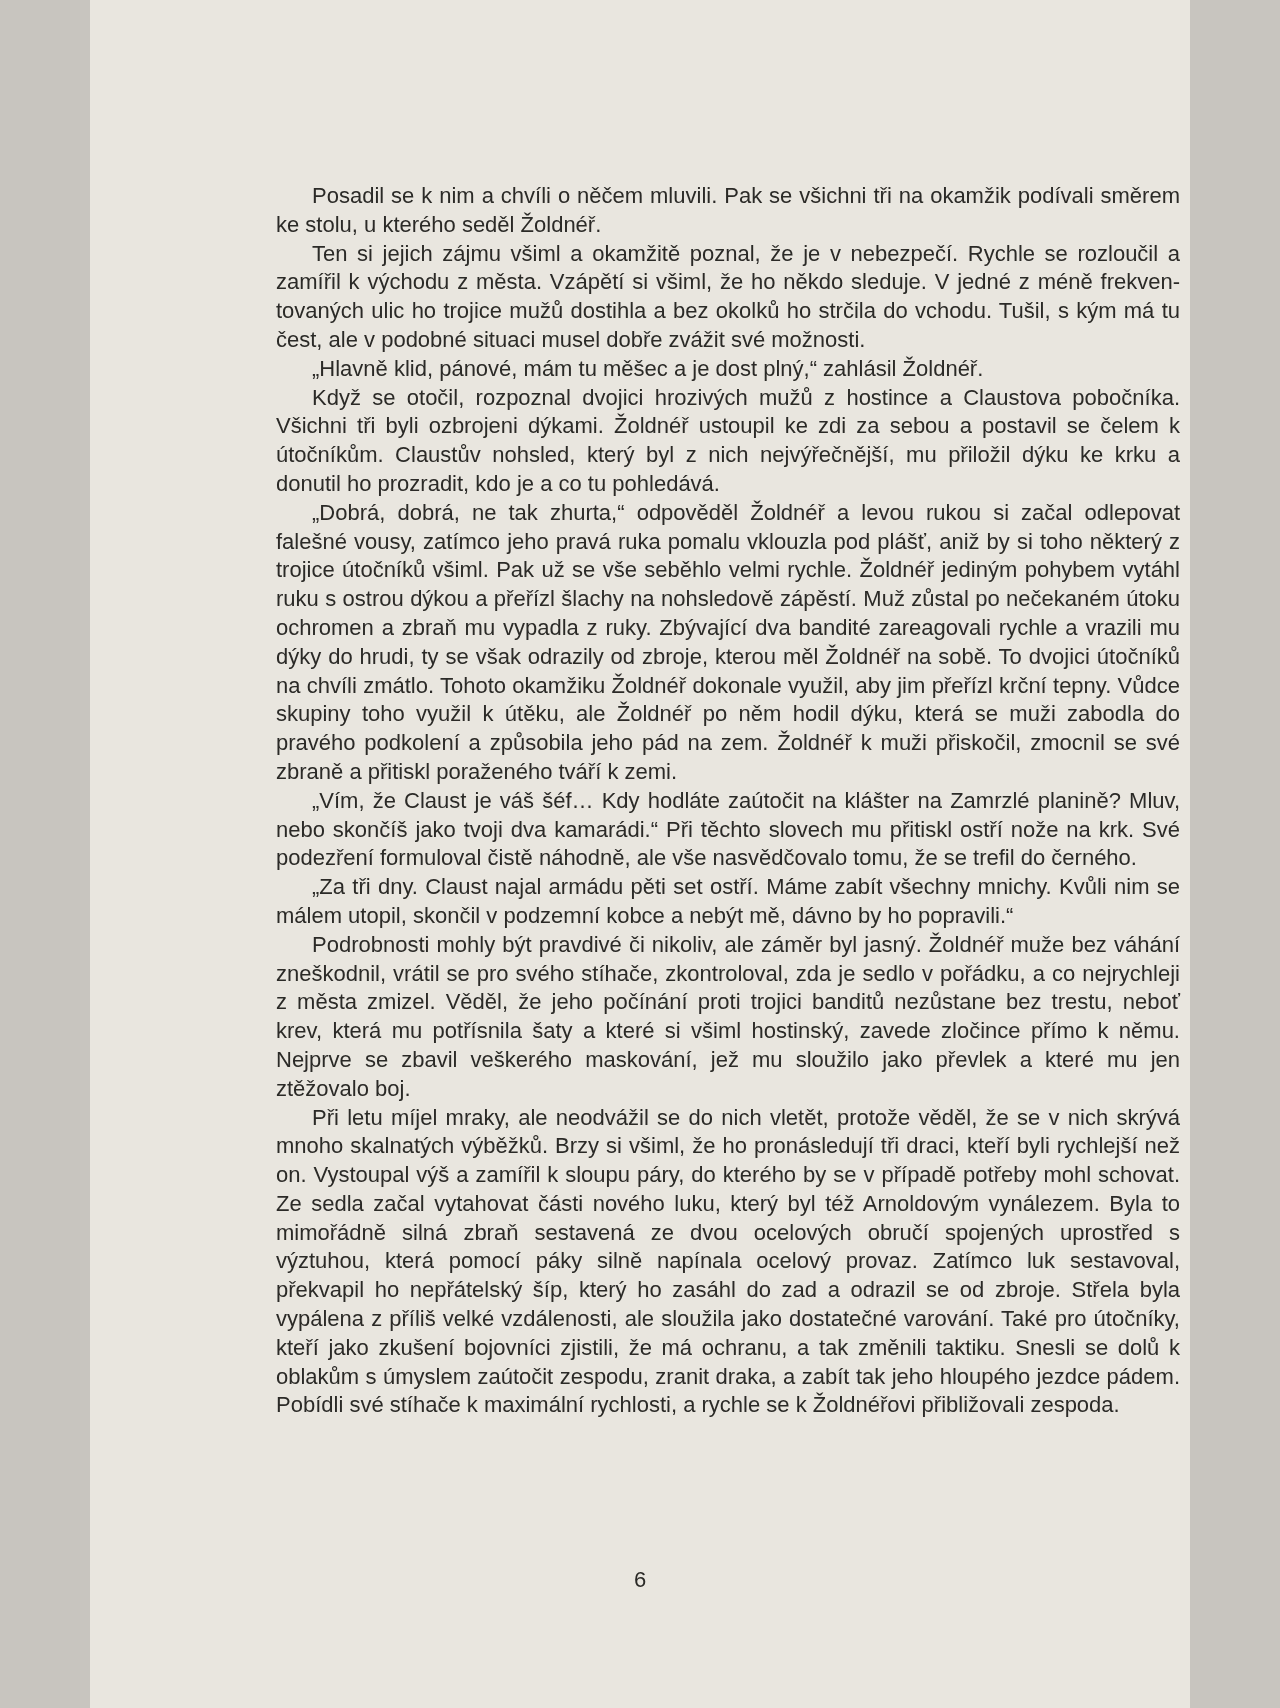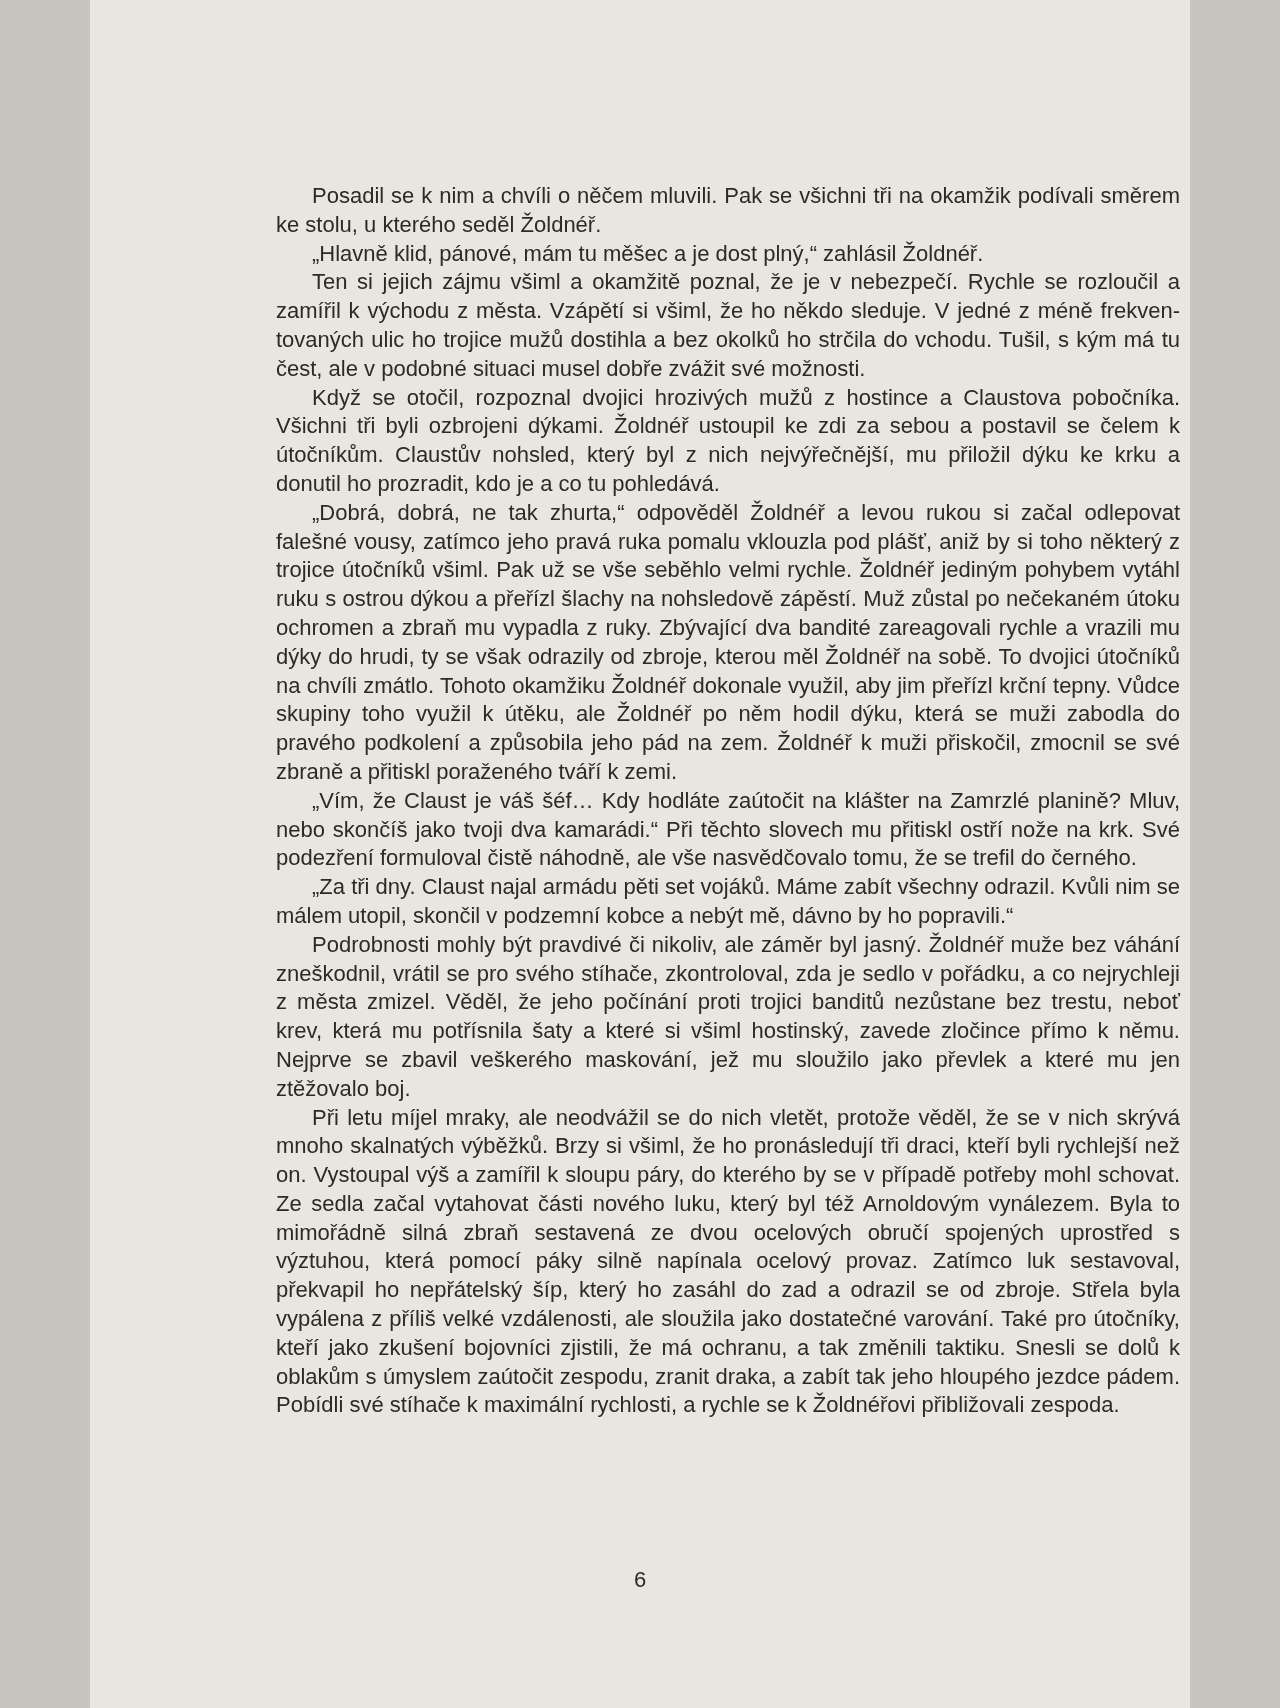--- a/index.html
+++ b/index.html
@@ -42,23 +42,23 @@
     font-size: 22px;
     line-height: 28px;
   }
 </style>
 </head>
 <body>
 
 <div class="page">
   <div class="text-block">
       <p>Posadil se k nim a chvíli o něčem mluvili. Pak se všichni tři na okamžik podívali směrem ke stolu, u kterého seděl Žoldnéř.</p>
+      <p>Ten si jejich zájmu všiml a okamžitě poznal, že je v nebezpečí. Rychle se rozloučil a zamířil k východu z města. Vzápětí si všiml, že ho někdo sleduje. V jedné z méně frekven­tovaných ulic ho trojice mužů dostihla a bez okolků ho strčila do vchodu. Tušil, s kým má tu čest, ale v podobné situaci musel dobře zvážit své možnosti.</p>
       <p>„Hlavně klid, pánové, mám tu měšec a je dost plný,“ zahlásil Žoldnéř.</p>
-      <p>Ten si jejich zájmu všiml a okamžitě poznal, že je v nebezpečí. Rychle se rozloučil a zamířil k východu z města. Vzápětí si všiml, že ho někdo sleduje. V jedné z méně frekven­tovaných ulic ho trojice mužů dostihla a bez okolků ho strčila do vchodu. Tušil, s kým má tu čest, ale v podobné situaci musel dobře zvážit své možnosti.</p>
       <p>Když se otočil, rozpoznal dvojici hrozivých mužů z hostince a Claustova pobočníka. Všichni tři byli ozbrojeni dýkami. Žoldnéř ustoupil ke zdi za sebou a postavil se čelem k útočníkům. Claustův nohsled, který byl z nich nejvýřečnější, mu přiložil dýku ke krku a donutil ho prozradit, kdo je a co tu pohledává.</p>
       <p>„Dobrá, dobrá, ne tak zhurta,“ odpověděl Žoldnéř a levou rukou si začal odlepovat falešné vousy, zatímco jeho pravá ruka pomalu vklouzla pod plášť, aniž by si toho některý z trojice útočníků všiml. Pak už se vše seběhlo velmi rychle. Žoldnéř jediným pohybem vytáhl ruku s ostrou dýkou a přeřízl šlachy na nohsledově zápěstí. Muž zůstal po nečekaném útoku ochromen a zbraň mu vypadla z ruky. Zbývající dva bandité zareagovali rychle a vrazili mu dýky do hrudi, ty se však odrazily od zbroje, kterou měl Žoldnéř na sobě. To dvojici útočníků na chvíli zmátlo. Tohoto okamžiku Žoldnéř dokonale využil, aby jim přeřízl krční tepny. Vůdce skupiny toho využil k útěku, ale Žoldnéř po něm hodil dýku, která se muži zabodla do pravého podkolení a způsobila jeho pád na zem. Žoldnéř k muži přiskočil, zmocnil se své zbraně a přitiskl poraženého tváří k zemi.</p>
       <p>„Vím, že Claust je váš šéf… Kdy hodláte zaútočit na klášter na Zamrzlé planině? Mluv, nebo skončíš jako tvoji dva kamarádi.“ Při těchto slovech mu přitiskl ostří nože na krk. Své podezření formuloval čistě náhodně, ale vše nasvědčovalo tomu, že se trefil do černého.</p>
-      <p>„Za tři dny. Claust najal armádu pěti set vojáků. Máme zabít všechny odrazil. Kvůli nim se málem utopil, skončil v podzemní kobce a nebýt mě, dávno by ho popravili.“</p>
+      <p>„Za tři dny. Claust najal armádu pěti set ostří. Máme zabít všechny mnichy. Kvůli nim se málem utopil, skončil v podzemní kobce a nebýt mě, dávno by ho popravili.“</p>
       <p>Podrobnosti mohly být pravdivé či nikoliv, ale záměr byl jasný. Žoldnéř muže bez váhání zneškodnil, vrátil se pro svého stíhače, zkontroloval, zda je sedlo v pořádku, a co nejrychleji z města zmizel. Věděl, že jeho počínání proti trojici banditů nezůstane bez trestu, neboť krev, která mu potřísnila šaty a které si všiml hostinský, zavede zločince přímo k němu. Nejprve se zbavil veškerého maskování, jež mu sloužilo jako převlek a které mu jen ztěžovalo boj.</p>
       <p>Při letu míjel mraky, ale neodvážil se do nich vletět, protože věděl, že se v nich skrývá mnoho skalnatých výběžků. Brzy si všiml, že ho pronásledují tři draci, kteří byli rychlejší než on. Vystoupal výš a zamířil k sloupu páry, do kterého by se v případě potřeby mohl schovat. Ze sedla začal vytahovat části nového luku, který byl též Arnoldovým vynálezem. Byla to mimořádně silná zbraň sestavená ze dvou ocelových obručí spojených uprostřed s výztuhou, která pomocí páky silně napínala ocelový provaz. Zatímco luk sestavoval, překvapil ho nepřátelský šíp, který ho zasáhl do zad a odrazil se od zbroje. Střela byla vypálena z příliš velké vzdálenosti, ale sloužila jako dostatečné varování. Také pro útočníky, kteří jako zkušení bojovníci zjistili, že má ochranu, a tak změnili taktiku. Snesli se dolů k oblakům s úmyslem zaútočit zespodu, zranit draka, a zabít tak jeho hloupého jezdce pádem. Pobídli své stíhače k maximální rychlosti, a rychle se k Žoldnéřovi přibližovali zespoda.</p>
     </div>
   <div class="page-number">6</div>
 </div>
 
 </body></html>

